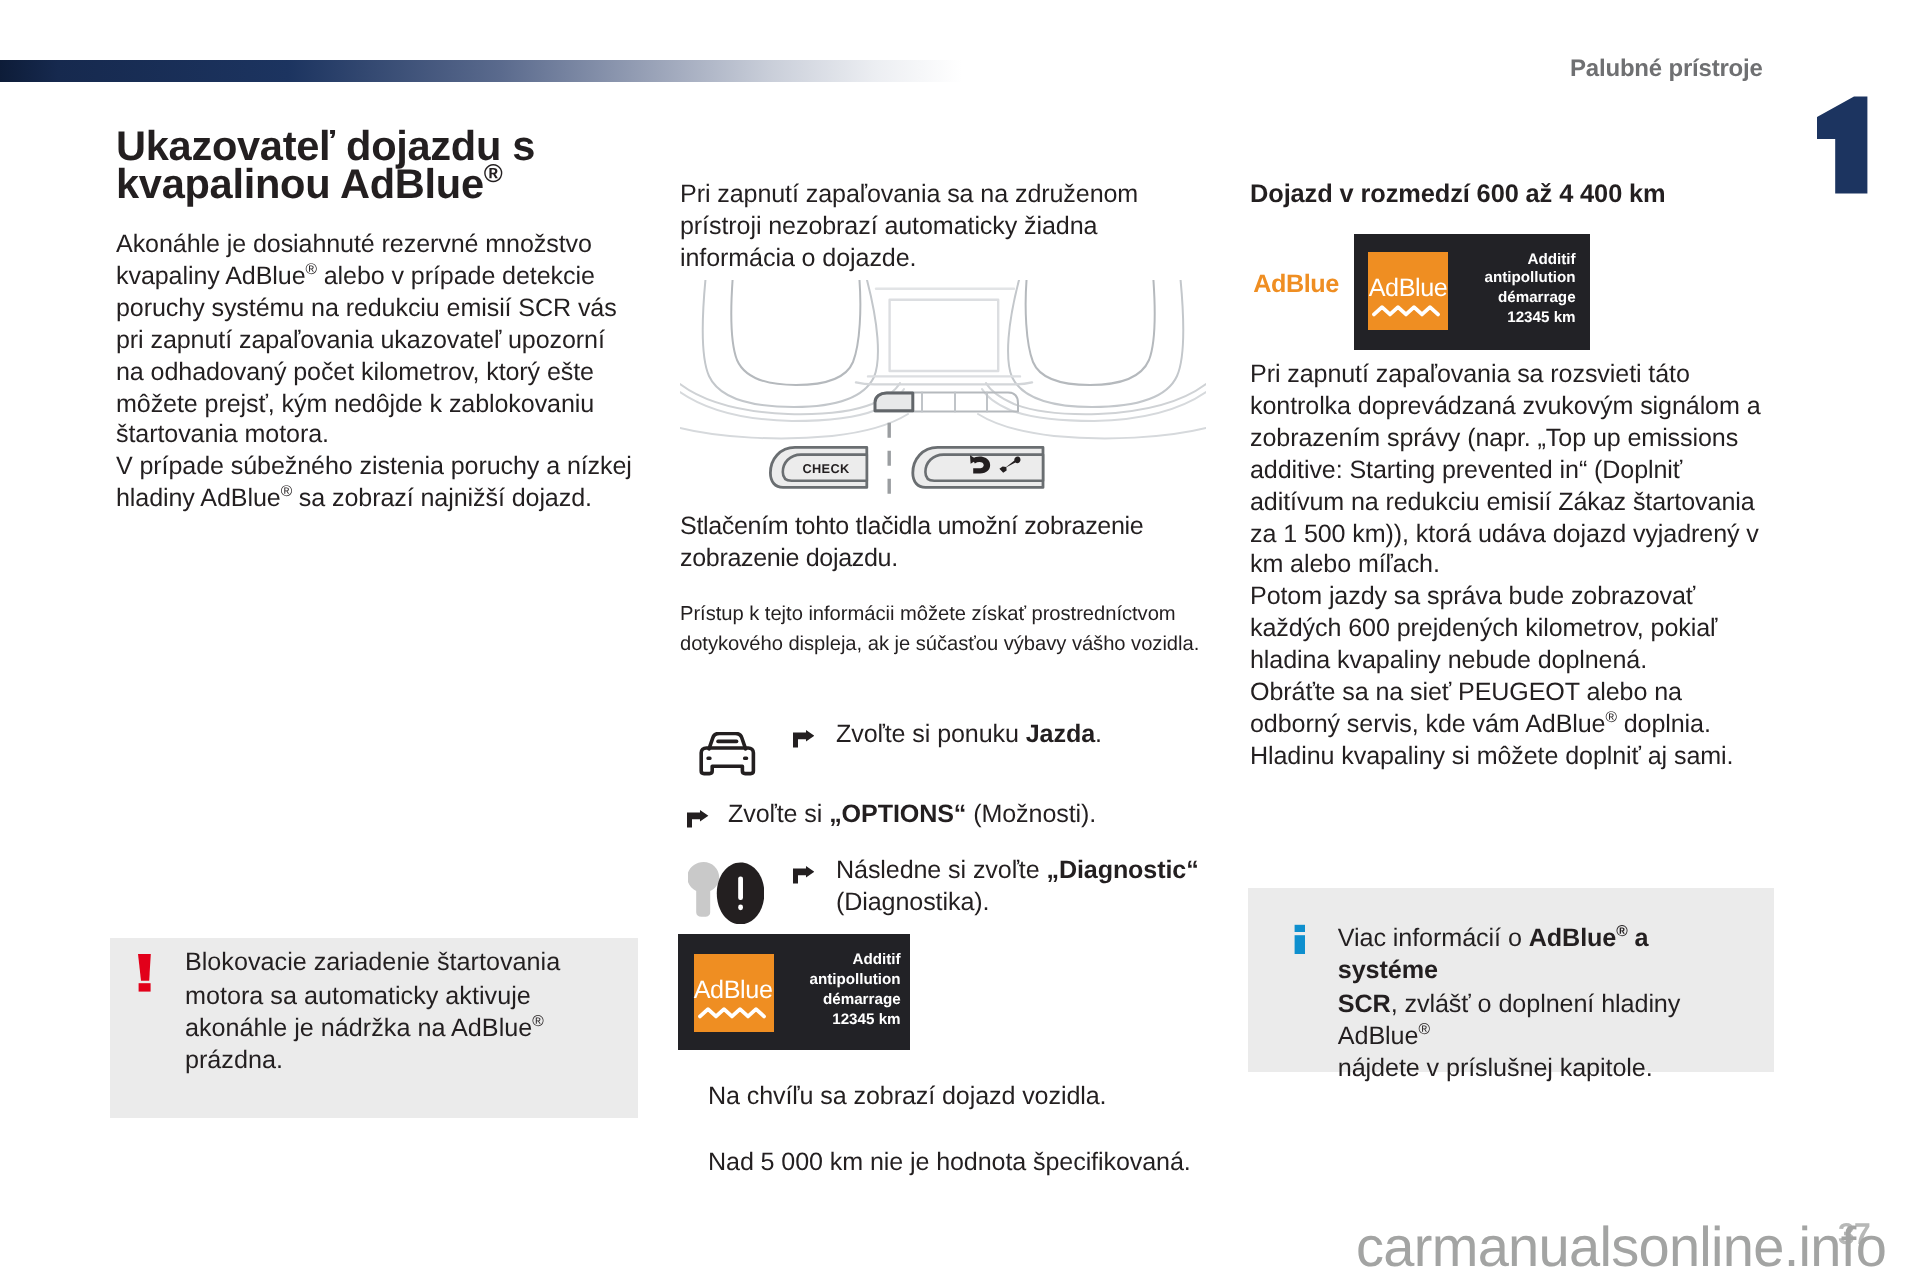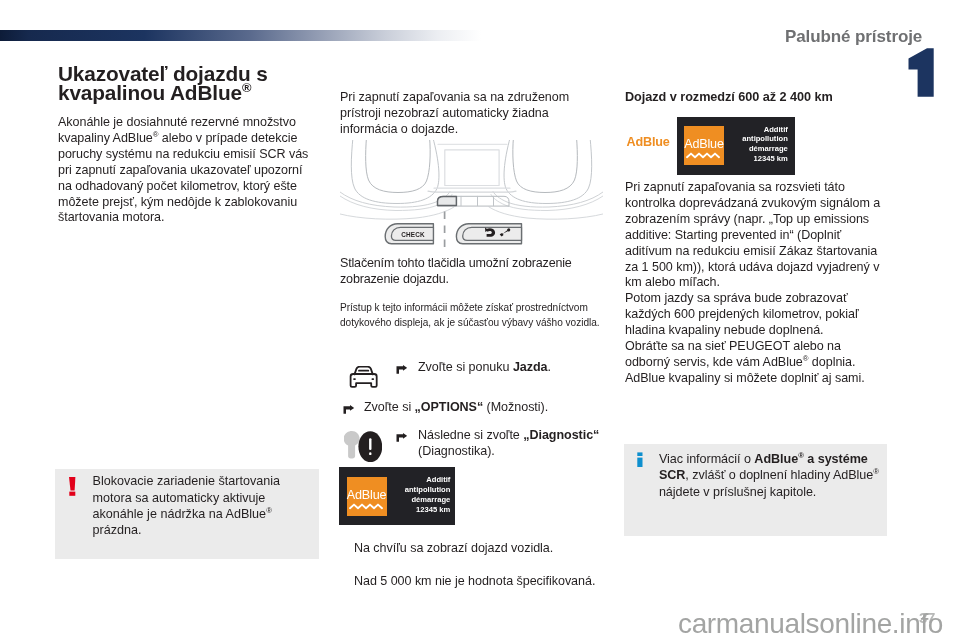--- a/index.html
+++ b/index.html
@@ -2,26 +2,26 @@
 <html><head>
 <meta charset="utf-8">
 <style>
   html,body{margin:0;padding:0;}
   body{width:960px;height:640px;background:#ffffff;font-family:"Liberation Sans",sans-serif;overflow:hidden;}
   .page{position:relative;width:960px;height:640px;background:#fff;}
 
   
   .hdr-bar{position:absolute;left:0;top:30px;width:481px;height:11px;
      background:linear-gradient(to right,#0d1c38 0%,#16294e 6%,#1c3460 30%,#5a6a8d 52%,#9aa3b8 68%,#c9ced9 80%,#eceef2 91%,#ffffff 100%);}
-  .hdr-title{position:absolute;left:785px;top:26.5px;font-size:17px;font-weight:700;color:#6f7072;letter-spacing:-.1px;}
+  .hdr-title{position:absolute;left:785px;top:26.5px;font-size:12px;font-weight:700;color:#6f7072;letter-spacing:-.1px;}
   .chapter-tab{position:absolute;left:907.5px;top:47.8px;width:26px;height:49px;}
   .chapter-num{position:absolute;left:0;top:0;width:26px;height:49px;opacity:0;font-size:1px;}
   .chapter-num-glyph{position:absolute;left:0;top:0;}
   .warn-note{left:55.4px;top:468.8px;width:263.3px;height:90px;padding:0;}
-  .info-note{left:623.9px;top:443.9px;width:262.7px;height:92px;padding:0;}
+  .info-note{left:623.9px;top:443.9px;width:262.7px;height:92px;padding:10px;}
   .adbrow{position:relative;height:59px;margin:12.5px 0 4.5px 0;}
   .adb-warn{position:absolute;left:1.6px;top:18.8px;font-size:12.6px;font-weight:700;color:#ef8e22;letter-spacing:-.2px;}
   .adbdisp.d2{left:51.8px;top:0px;width:118.5px;height:58.8px;}
 
   
   .col{position:absolute;}
   .col1{left:58px;top:64px;width:266px;}
   .col2{left:340px;top:90px;width:264px;}
   .col3{left:625px;top:90px;width:262px;}
 
@@ -96,20 +96,22 @@
       <span>Ukazovateľ dojazdu s</span><br>
       <span>kvapalinou AdBlue<sup>®</sup></span>
     </h1>
     <p class="body tight">Akonáhle je dosiahnuté rezervné množstvo<br>
       kvapaliny AdBlue<sup>®</sup> alebo v prípade detekcie<br>
       poruchy systému na redukciu emisií SCR vás<br>
       pri zapnutí zapaľovania ukazovateľ upozorní<br>
       na odhadovaný počet kilometrov, ktorý ešte<br>
       môžete prejsť, kým nedôjde k zablokovaniu<br>
       štartovania motora.</p>
+    <p class="body">V prípade súbežného zistenia poruchy a nízkej<br>
+      hladiny AdBlue<sup>®</sup> sa zobrazí najnižší dojazd.</p>
   </div>
 
 
   <div class="col col2">
     <p class="body tight">Pri zapnutí zapaľovania sa na združenom<br>
       prístroji nezobrazí automaticky žiadna<br>
       informácia o dojazde.</p>
 
     <div class="cluster">
       <svg viewBox="0 0 263 113" width="263" height="113" aria-hidden="true">
@@ -220,21 +222,21 @@
         <div>démarrage</div>
         <div>12345 km</div>
       </div>
     </div>
 
     <p class="body abs p4">Na chvíľu sa zobrazí dojazd vozidla.</p>
     <p class="body abs p5">Nad 5 000 km nie je hodnota špecifikovaná.</p>
   </div>
 
   <div class="col col3">
-    <h3 class="sub">Dojazd v rozmedzí 600 až 2 400 km</h3>
+    <h3 class="sub">Dojazd v rozmedzí 600 až 4 400 km</h3>
 
     <div class="adbrow">
       <span class="adb-warn">AdBlue</span>
       <div class="adbdisp d2">
         <div class="adb-logo">
           <span class="adb-word">AdBlue</span>
           <svg class="adb-wave" viewBox="0 0 36 7" width="36" height="7" aria-hidden="true">
             <path d="M1 5.2 L5 1.6 L9 5.2 L13 1.6 L17 5.2 L21 1.6 L25 5.2 L29 1.6 L33 5.2" fill="none" stroke="#ffffff" stroke-width="1.9" stroke-linejoin="round" stroke-linecap="round"></path>
           </svg>
         </div>
@@ -252,21 +254,21 @@
       zobrazením správy (napr. „Top up emissions<br>
       additive: Starting prevented in“ (Doplniť<br>
       aditívum na redukciu emisií Zákaz štartovania<br>
       za 1 500 km)), ktorá udáva dojazd vyjadrený v<br>
       km alebo míľach.</p>
     <p class="body tight">Potom jazdy sa správa bude zobrazovať<br>
       každých 600 prejdených kilometrov, pokiaľ<br>
       hladina kvapaliny nebude doplnená.</p>
     <p class="body tight">Obráťte sa na sieť PEUGEOT alebo na<br>
       odborný servis, kde vám AdBlue<sup>®</sup> doplnia.</p>
-    <p class="body tight">AdBlue kvapaliny si môžete doplniť aj sami.</p>
+    <p class="body tight">Hladinu kvapaliny si môžete doplniť aj sami.</p>
   </div>
 
   <div class="pgnum">37</div>
   <div class="wm">carmanualsonline.info</div>
 
   <div class="note info-note">
     <div class="inner">
       <div class="mark">
         <svg width="8" height="24" viewBox="0 0 8 24" aria-hidden="true">
           <rect x="0.3" y="0.4" width="5.2" height="3.6" fill="#0e8fce"></rect>

